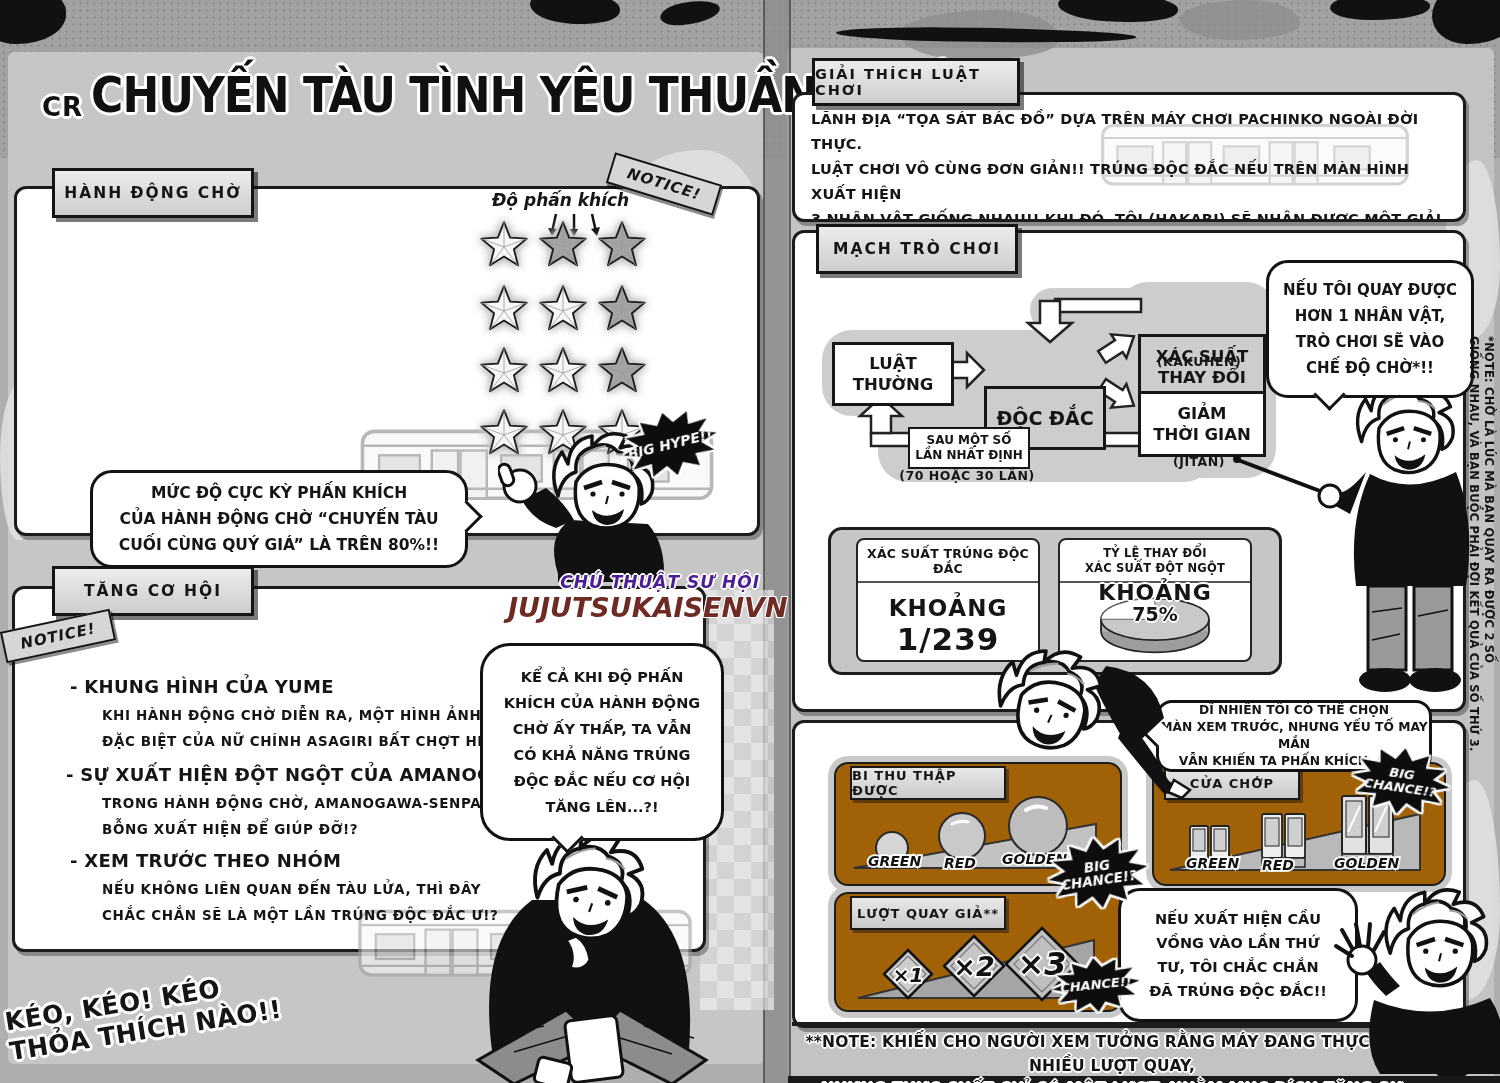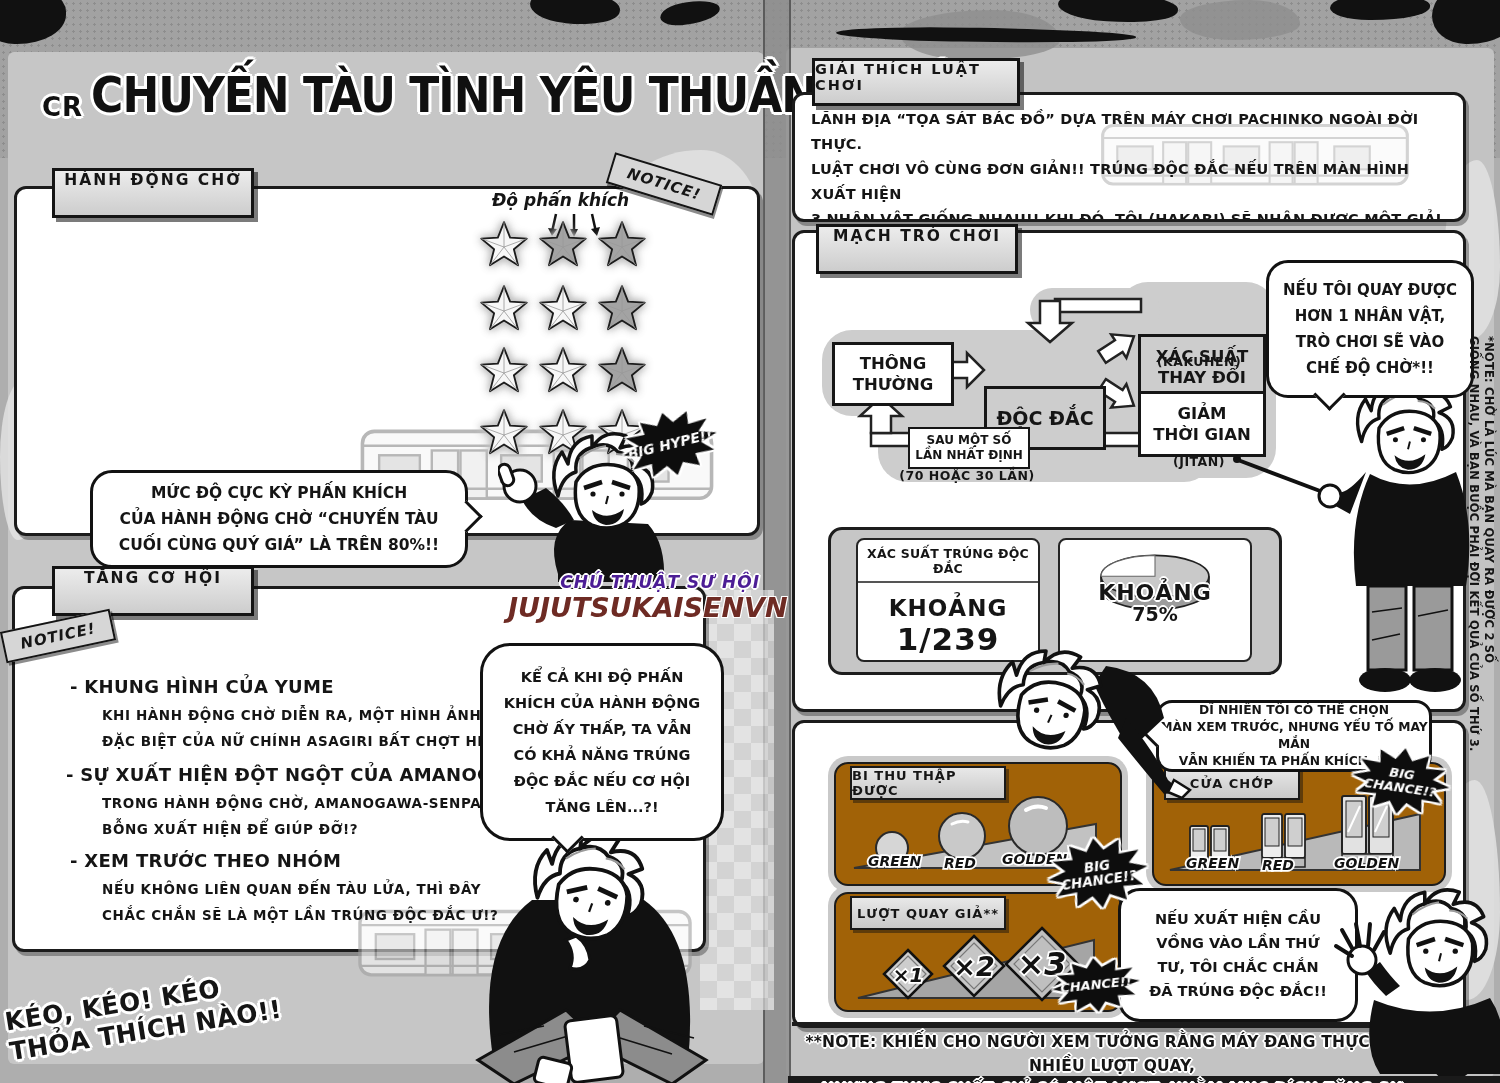--- a/index.html
+++ b/index.html
@@ -22,21 +22,21 @@
   .outl{text-shadow:-3px 0 0 #fff,3px 0 0 #fff,0 -3px 0 #fff,0 3px 0 #fff,
         -2px -2px 0 #fff,2px -2px 0 #fff,-2px 2px 0 #fff,2px 2px 0 #fff;}
   .outl2{text-shadow:-2px 0 0 #fff,2px 0 0 #fff,0 -2px 0 #fff,0 2px 0 #fff,
         -1px -1px 0 #fff,1px -1px 0 #fff,-1px 1px 0 #fff,1px 1px 0 #fff;}
   .title{display:flex;align-items:flex-end;gap:8px;font-weight:900;color:#101010;}
   .title .pfx{font-size:26px;line-height:30px;letter-spacing:1px;}
   .title .big{font-size:44px;line-height:48px;letter-spacing:-1px;transform:scaleY(1.12);transform-origin:bottom;}
   
   .panel{background:#fff;border:3.5px solid #1b1b1b;border-radius:12px;box-shadow:3px 4px 0 rgba(20,20,20,.35);}
   .clip{overflow:hidden;}
-  .tab{background:linear-gradient(#ececec,#cdcdcd);border:3px solid #141414;display:flex;align-items:flex-start;justify-content:center;
+  .tab{background:linear-gradient(#ececec,#cdcdcd);border:3px solid #141414;display:flex;align-items:center;justify-content:center;
        font-weight:900;letter-spacing:2px;font-size:15.5px;box-shadow:4px 4px 0 rgba(15,15,15,.55);z-index:6;}
   .subtab{background:linear-gradient(#e8e8e8,#c9c9c9);border:2.5px solid #191919;display:flex;align-items:center;justify-content:center;
        font-weight:900;letter-spacing:1px;font-size:13px;box-shadow:3px 3px 0 rgba(15,15,15,.45);z-index:5;}
   .subpanel{background:#a16207;border:2.5px solid #1c1c1c;border-radius:14px;box-shadow:0 0 0 6px #c9c9c9;}
   .notice{background:#d6d6d6;border:2.5px solid #141414;font-weight:900;font-style:italic;font-size:15px;
           padding:5px 16px;box-shadow:2px 3px 0 rgba(0,0,0,.45);letter-spacing:1px;z-index:7;}
   
   .item{font-weight:900;font-size:17px;line-height:22px;letter-spacing:.2px;}
   .entry-t{font-weight:900;font-size:18px;letter-spacing:.3px;}
   .entry-d{font-weight:700;font-size:13.5px;line-height:26px;letter-spacing:.6px;}
@@ -326,21 +326,21 @@
     <polygon points="133,77 152,77 152,68 169,85 152,102 152,93 133,93" fill="#fff" stroke="#222" stroke-width="2.5"></polygon>
     <g transform="translate(287,72) rotate(-33)">
       <polygon points="0,-7 20,-7 20,-14 38,0 20,14 20,7 0,7" fill="#fff" stroke="#222" stroke-width="2.5"></polygon>
     </g>
     <g transform="translate(287,100) rotate(33)">
       <polygon points="0,-7 20,-7 20,-14 38,0 20,14 20,7 0,7" fill="#fff" stroke="#222" stroke-width="2.5"></polygon>
     </g>
   </svg>
 
   <div class="abs fbox" style="left:832px;top:342px;width:116px;height:58px;font-size:16.5px;line-height:21px">
-    <span class="pre">THÔNG
+    <span class="pre">LUẬT
 THƯỜNG</span>
   </div>
   <div class="abs fbox gray" style="left:984px;top:342px;width:116px;height:58px;font-size:19px">
     <span>ĐỘC ĐẮC</span>
   </div>
   <div class="abs fbox gray" style="left:1138px;top:290px;width:122px;height:60px;font-size:16.5px;line-height:21px">
     <span class="pre">XÁC SUẤT
 THAY ĐỔI</span>
   </div>
   <div class="abs fsub" style="left:1138px;top:354px;width:122px">(KAKUHEN)</div>
@@ -379,20 +379,22 @@
     <ellipse cx="205" cy="308" rx="26" ry="12" fill="#111"></ellipse>
   </svg>
 
   <div class="abs statwrap" style="left:828px;top:527px;width:448px;height:142px"></div>
   <div class="abs statbox" style="left:856px;top:538px;width:180px;height:120px">
     <div class="stathead">XÁC SUẤT TRÚNG ĐỘC ĐẮC</div>
     <div class="statval1" style="margin-top:12px">KHOẢNG</div>
     <div class="statval2">1/239</div>
   </div>
   <div class="abs statbox" style="left:1058px;top:538px;width:190px;height:120px">
+    <div class="stathead pre" style="font-size:11.5px;line-height:15px">TỶ LỆ THAY ĐỔI
+XÁC SUẤT ĐỘT NGỘT</div>
     <svg viewBox="0 0 160 92" style="width:160px;height:80px;margin-top:-2px">
       <ellipse cx="80" cy="58" rx="62" ry="24" fill="#9d9d9d" stroke="#222" stroke-width="2"></ellipse>
       <rect x="18" y="44" width="124" height="14" fill="#b5b5b5" stroke="none"></rect>
       <path d="M18,44 L18,58 M142,44 L142,58" stroke="#222" stroke-width="2"></path>
       <ellipse cx="80" cy="44" rx="62" ry="24" fill="#c9c9c9" stroke="#222" stroke-width="2"></ellipse>
       <path d="M80,44 L18,44 A62,24 0 0 1 80,20 Z" fill="#fff" stroke="#666" stroke-width="1.2"></path>
     </svg>
     <div class="abs" style="left:0;top:40px;width:190px;text-align:center">
       <div class="statval1 outl2" style="font-size:22px">KHOẢNG</div>
       <div class="outl2" style="font-weight:900;font-size:19px;margin-top:-2px">75%</div>

